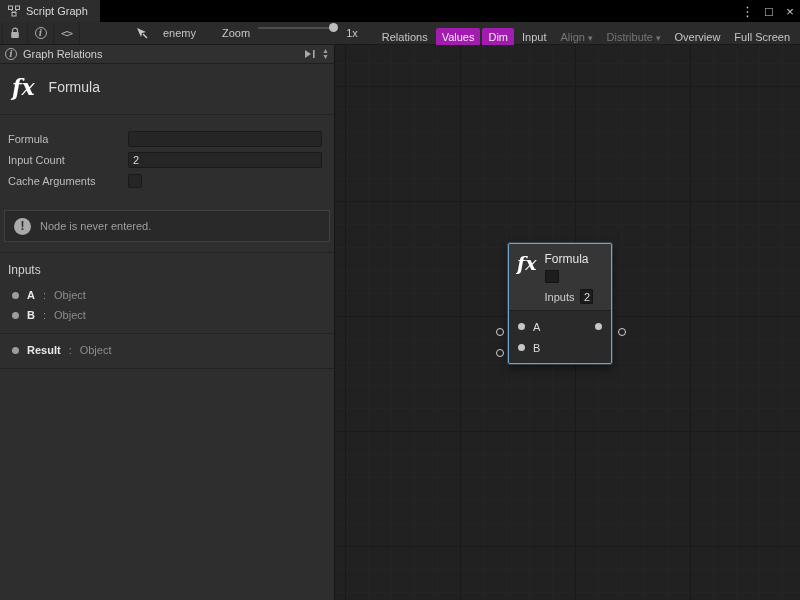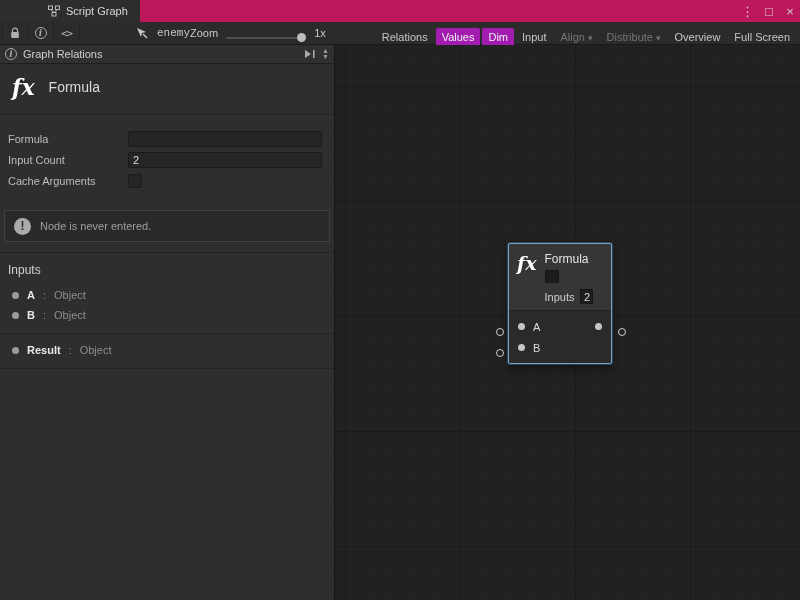--- a/index.html
+++ b/index.html
@@ -4,33 +4,33 @@
 <style>
   * { margin:0; padding:0; box-sizing:border-box; }
   html,body { background:#111; }
   .window {
     position:relative; width:800px; height:600px; overflow:hidden;
     background:#2e2e2e; font-family:"Liberation Sans", sans-serif;
     font-size:11px; color:#c8c8c8; -webkit-font-smoothing:antialiased;
   }
 
   
-  .tabbar { position:absolute; top:0; left:0; right:0; height:22px; background:#be185d; display:flex; align-items:stretch;margin-left:40px; }
+  .tabbar { position:absolute; top:0; left:0; right:0; height:22px; background:#000000; display:flex; align-items:stretch; }
   .tab { display:flex; align-items:center; gap:6px; padding:0 12px 0 8px; background:#2d2d2d; color:#d8d8d8; cursor:default; }
   .tab-icon svg { display:block; }
   .win-controls { position:absolute; right:4px; top:0; height:22px; display:flex; align-items:center; gap:9px; color:#cfcfcf; }
   .win-controls span { display:inline-block; text-align:center; min-width:12px; font-size:13px; cursor:default; }
 
   
   .toolbar { position:absolute; top:22px; left:0; right:0; height:23px; background:#2b2b2b; border-bottom:1px solid #191919; display:flex; align-items:center; padding:0 2px; }
   .tool-icon-btn { width:26px; height:22px; display:flex; align-items:center; justify-content:center; border-right:1px solid #232323; color:#b4b4b4; }
   .tool-icon-btn:first-child { border-left:1px solid #232323; }
   .code-glyph { font-family:"DejaVu Sans Mono", monospace; font-size:11px; letter-spacing:-1px; color:#b4b4b4; }
-  .target-chip { display:flex; align-items:flex-start; gap:9px; margin-left:56px; color:#c4c4c4;font-family:Liberation Mono, monospace; }
-  .zoom-wrap { display:flex; align-items:flex-end; gap:8px; }
+  .target-chip { display:flex; align-items:flex-start; gap:15px; margin-left:56px; color:#c4c4c4; }
+  .zoom-wrap { display:flex; align-items:flex-start; gap:8px; margin-left:26px; }
   .zoom-track { position:relative; width:80px; height:2px; background:#4d4d4d; border-radius:1px; }
   .zoom-thumb { position:absolute; top:-4px; left:71px; width:9px; height:9px; border-radius:50%; background:#bdbdbd; }
   .tb-buttons { display:flex; align-items:center; gap:2px; margin-left:auto; margin-right:2px; height:22px; }
   .tb-btn { padding:3px 6px 4px; border-radius:2px; color:#c6c6c6; cursor:default; white-space:nowrap;margin-top:8px; }
   .tb-btn.active { background:#a21caf; color:#f0f0f0; }
   .tb-btn.disabled { color:#757575; }
   .dd-arrow { font-size:9px; margin-left:3px; }
 
   
   .inspector { position:absolute; top:45px; left:0; width:335px; bottom:0; background:#2e2e2e; border-right:1px solid #161616; }

